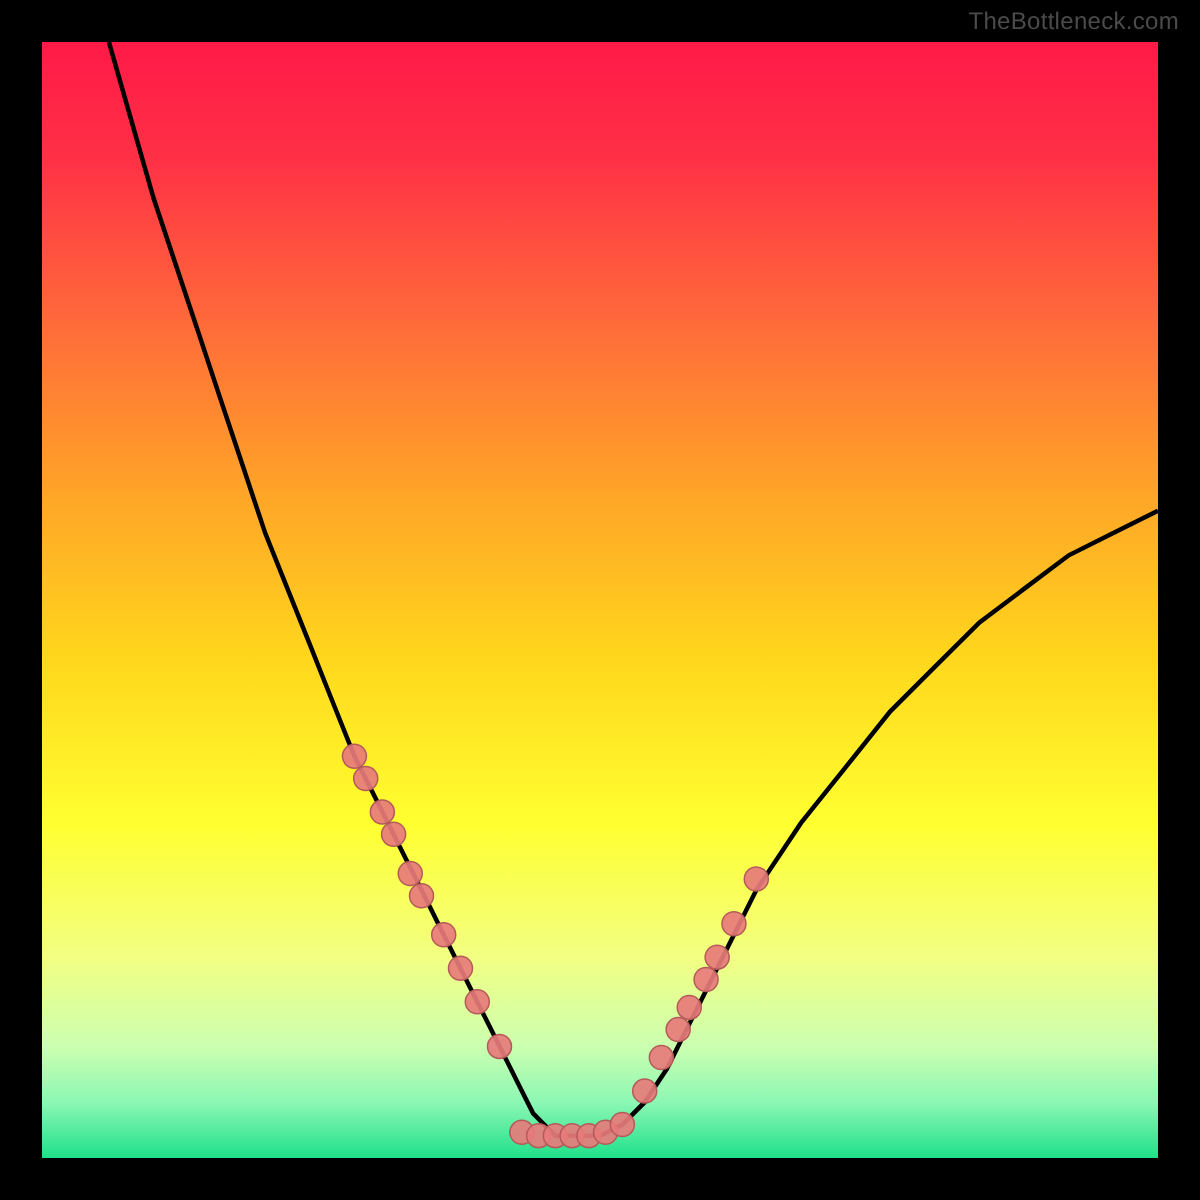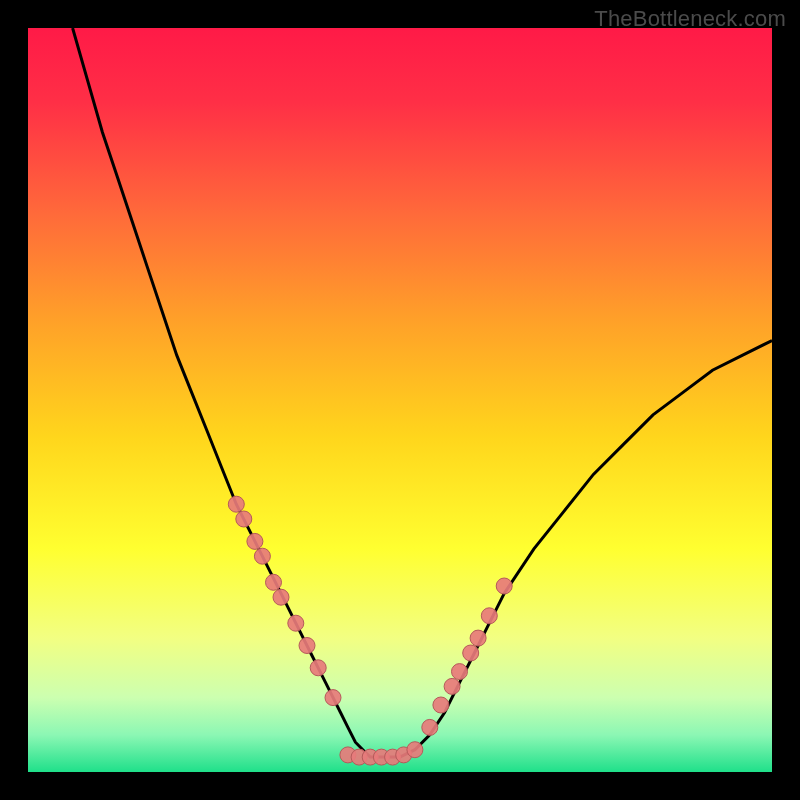--- a/index.html
+++ b/index.html
@@ -22,21 +22,21 @@
     left: 28px;
     top: 28px;
     width: 744px;
     height: 744px;
   }
   .watermark {
     position: absolute;
     top: 6px;
     right: 14px;
     color: #4b4b4b;
-    font-size: 22px;
+    font-size: 16px;
     letter-spacing: 0.2px;
     font-weight: 400;
   }
   svg { display: block; }
 </style>
 </head>
 <body>
 
 <div class="frame">
   <div class="watermark">TheBottleneck.com</div>

